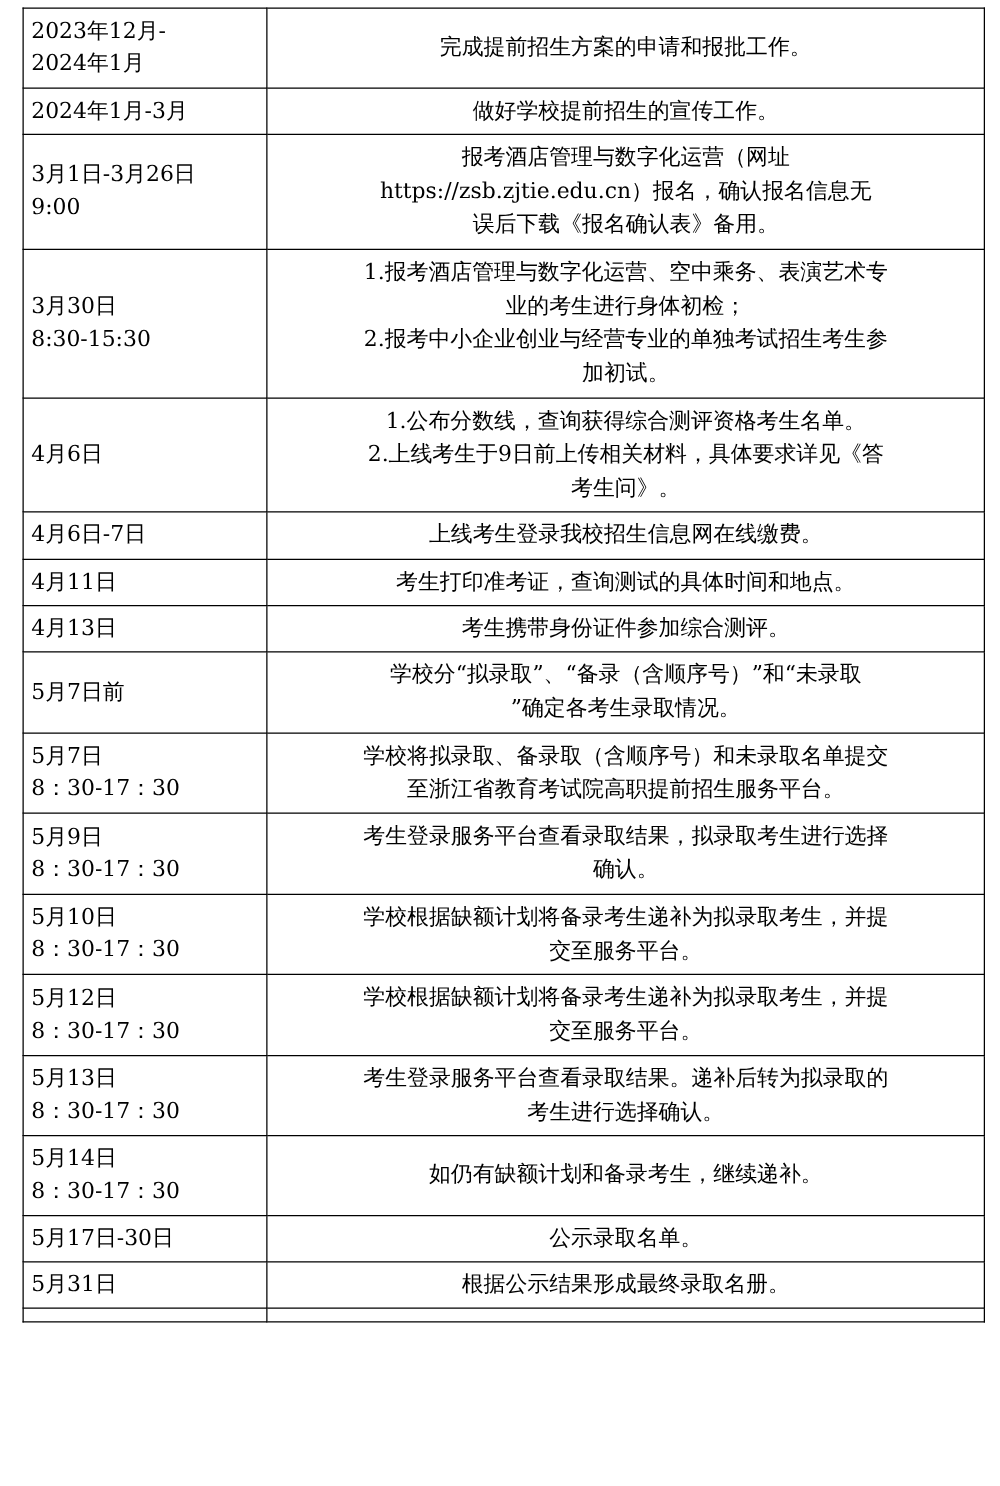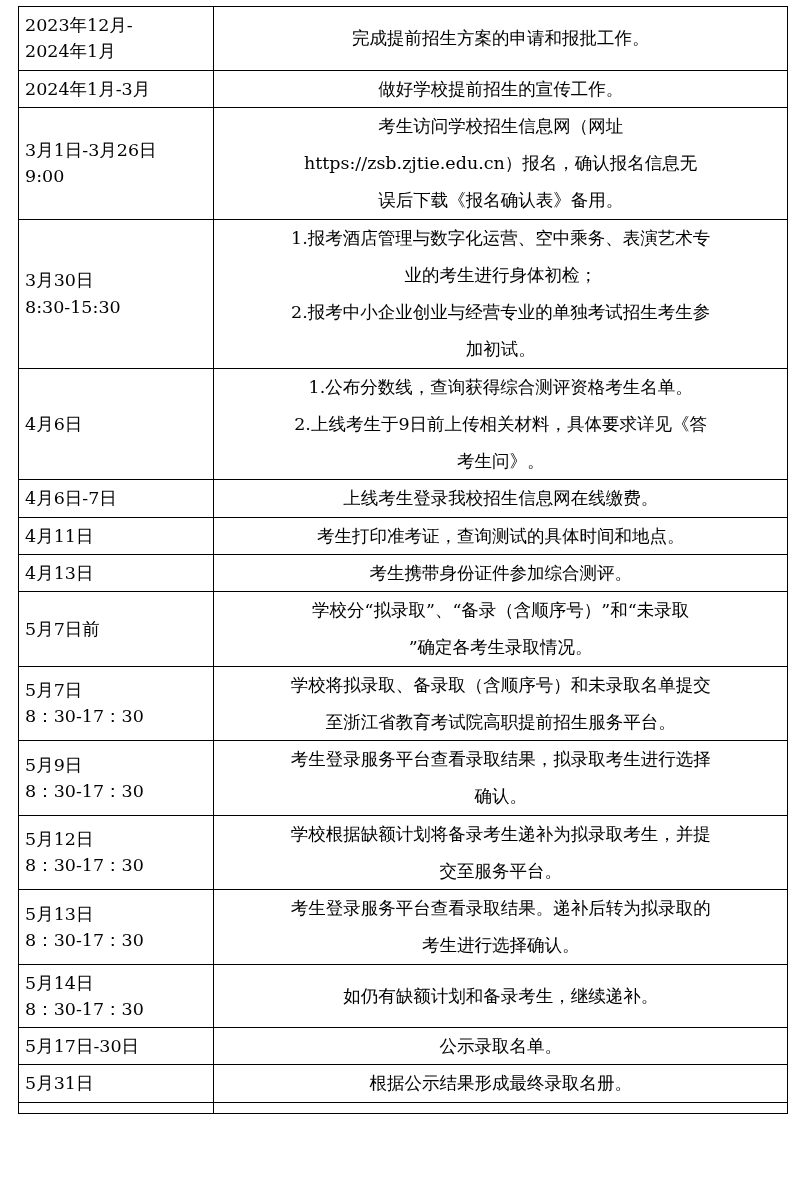--- a/index.html
+++ b/index.html
@@ -36,21 +36,21 @@
     text-align: center;
   }
   .date-line {
     display: block;
   }
   .task-line {
     display: block;
     text-indent: 0;
   }
   .task-line + .task-line {
-    margin-top: 11px;
+    margin-top: 1px;
   }
 </style>
 </head>
 <body>
 
 <table class="schedule-table">
   <tbody>
       <tr>
         <td class="col-date">
           <span class="date-line">2023年12月-</span>
@@ -67,21 +67,21 @@
         <td class="col-task">
           <span class="task-line">做好学校提前招生的宣传工作。</span>
         </td>
       </tr>
       <tr>
         <td class="col-date">
           <span class="date-line">3月1日-3月26日</span>
           <span class="date-line">9:00</span>
         </td>
         <td class="col-task">
-          <span class="task-line">考生访问学校招生信息网（网址</span>
+          <span class="task-line">报考酒店管理与数字化运营（网址</span>
           <span class="task-line">https://zsb.zjtie.edu.cn）报名，确认报名信息无</span>
           <span class="task-line">误后下载《报名确认表》备用。</span>
         </td>
       </tr>
       <tr>
         <td class="col-date">
           <span class="date-line">3月30日</span>
           <span class="date-line">8:30-15:30</span>
         </td>
         <td class="col-task">
@@ -149,20 +149,30 @@
           <span class="date-line">5月9日</span>
           <span class="date-line">8：30-17：30</span>
         </td>
         <td class="col-task">
           <span class="task-line">考生登录服务平台查看录取结果，拟录取考生进行选择</span>
           <span class="task-line">确认。</span>
         </td>
       </tr>
       <tr>
         <td class="col-date">
+          <span class="date-line">5月10日</span>
+          <span class="date-line">8：30-17：30</span>
+        </td>
+        <td class="col-task">
+          <span class="task-line">学校根据缺额计划将备录考生递补为拟录取考生，并提</span>
+          <span class="task-line">交至服务平台。</span>
+        </td>
+      </tr>
+      <tr>
+        <td class="col-date">
           <span class="date-line">5月12日</span>
           <span class="date-line">8：30-17：30</span>
         </td>
         <td class="col-task">
           <span class="task-line">学校根据缺额计划将备录考生递补为拟录取考生，并提</span>
           <span class="task-line">交至服务平台。</span>
         </td>
       </tr>
       <tr>
         <td class="col-date">

